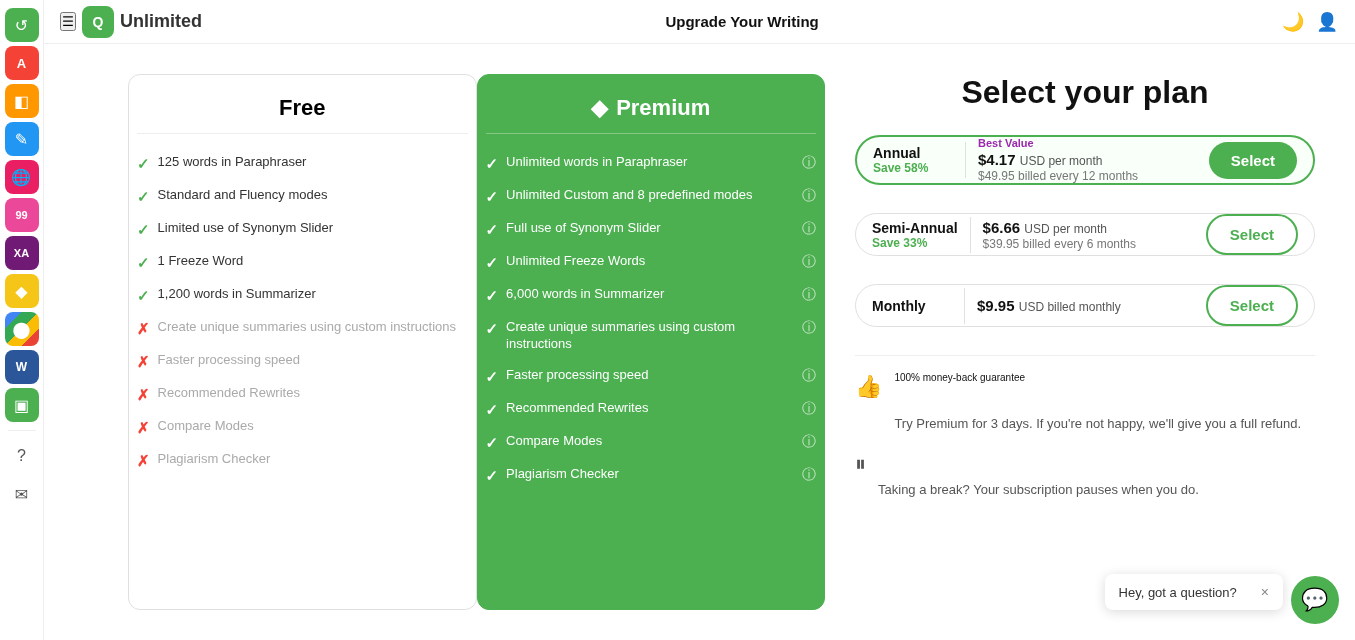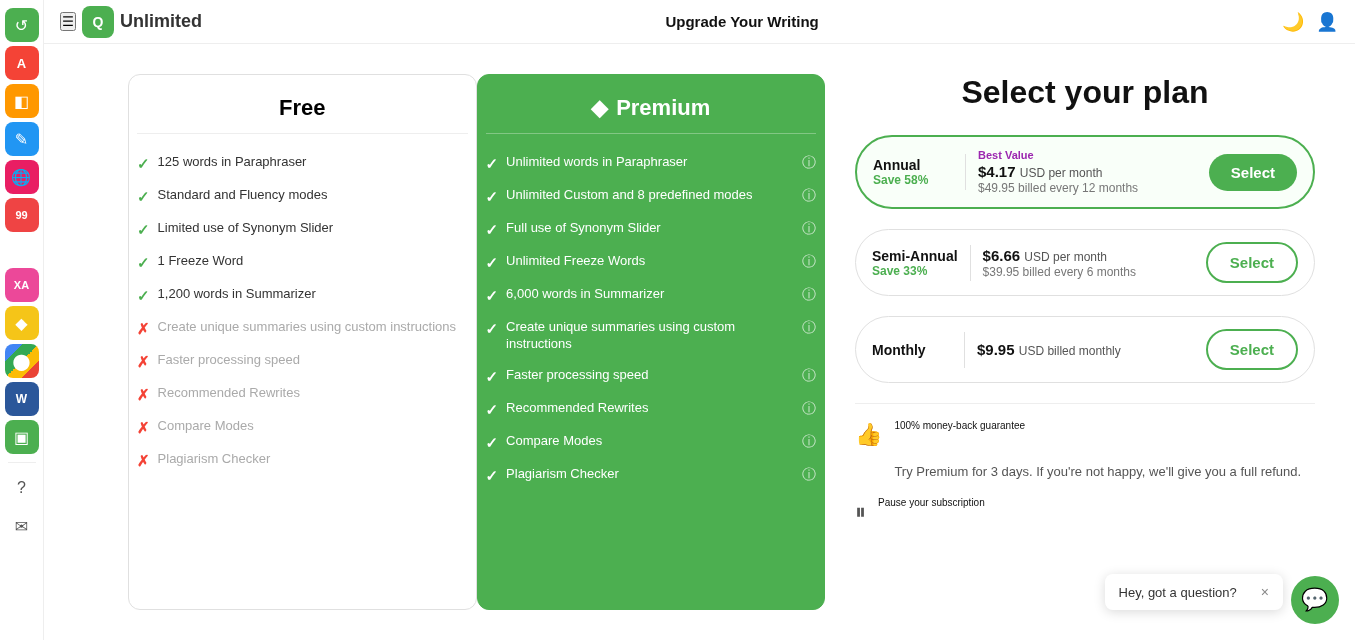--- a/index.html
+++ b/index.html
@@ -25,22 +25,22 @@
       align-items: center;
       justify-content: center;
       cursor: pointer;
       font-size: 16px;
       color: #555;
     }
     .sidebar-icon.green { background: #4caf50; color: #fff; }
     .sidebar-icon.red { background: #f44336; color: #fff; }
     .sidebar-icon.orange { background: #ff9800; color: #fff; }
     .sidebar-icon.blue { background: #2196f3; color: #fff; }
-    .sidebar-icon.dark { background: #ef4444; color: #fff; }
-    .sidebar-icon.teal { background: #ec4899; color: #fff; margin-top: 32px; }
+    .sidebar-icon.dark { background: #ec4899; color: #fff; }
+    .sidebar-icon.teal { background: #701a75; color: #fff; }
     .sidebar-icon.gold { background: #f5c518; color: #fff; }
     .sidebar-icon.word { background: #2b579a; color: #fff; }
     .sidebar-icon.monitor { background: #4caf50; color: #fff; }
     .sidebar-divider { width: 28px; height: 1px; background: #eee; margin: 4px 0; }
 
     
     .topbar {
       position: fixed;
       top: 0; left: 44px; right: 0;
       height: 44px;
@@ -130,24 +130,24 @@
       font-size: 32px;
       font-weight: 600;
       color: #111;
       margin-bottom: 24px;
       text-align: center;
     }
 
     .plan-option {
       border: 1px solid #e0e0e0;
       border-radius: 50px;
-      padding: 12px 16px;
-      display: flex;
-      align-items: center;
-      margin-bottom: 20px;
+      padding: 0 16px;
+      display: flex;
+      align-items: center;
+      margin-bottom: 28px;
       cursor: pointer;
     }
     .plan-option.selected {
       border: 2px solid #4caf50;
       background: #f9fff9;
     }
 
     .plan-option-name { min-width: 80px; }
     .plan-option-name .name { font-weight: 600; font-size: 14px; color: #111; }
     .plan-option-name .save { font-size: 12px; color: #4caf50; font-weight: 600; }
@@ -422,21 +422,21 @@
       <span class="guarantee-icon">👍</span>
       <div>
         <div class="guarantee-title">100% money-back guarantee</div>
         <div class="guarantee-text">Try Premium for 3 days. If you're not happy, we'll give you a full refund.</div>
       </div>
     </div>
 
     <div class="guarantee-section">
       <span class="guarantee-icon">⏸</span>
       <div>
-        <div class="guarantee-title">Pause your subscription</div>
+        <div class="guarantee-text">Taking a break? Your subscription pauses when you do.</div>
       </div>
     </div>
   </div>
 </div>
 
 <div class="chat-tooltip">
   <span>Hey, got a question?</span>
   <button class="chat-tooltip-close">×</button>
 </div>
 

